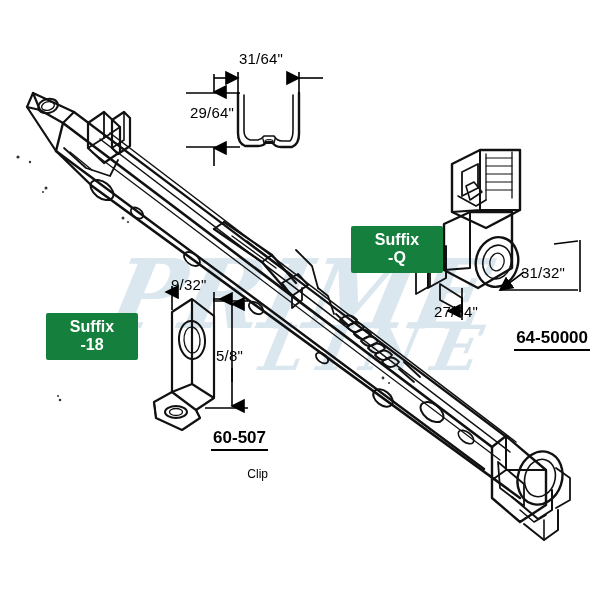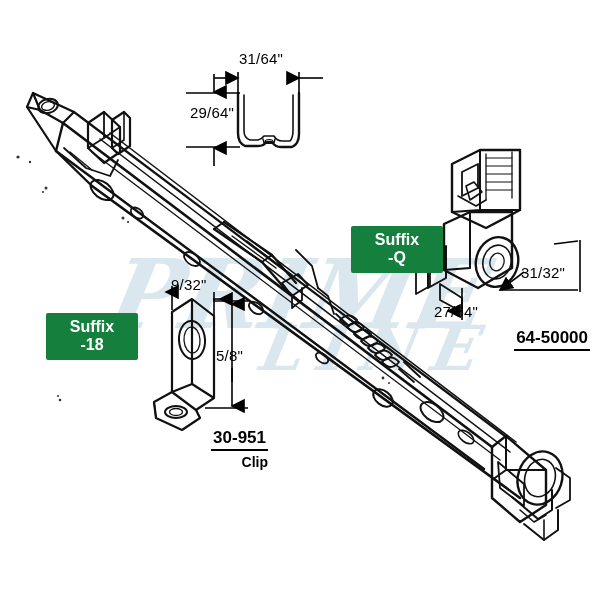--- a/index.html
+++ b/index.html
@@ -9,21 +9,21 @@
   svg.layer{position:absolute;left:0;top:0;width:600px;height:600px;}
 
   .lbl{position:absolute;color:#000;white-space:nowrap;}
   .dim{font-size:15px;font-weight:400;letter-spacing:.2px;}
   .suffix-box{position:absolute;background:#15803d;color:#fff;
        border-radius:2px;text-align:center;line-height:1.12;
        font-weight:bold;font-size:16px;padding:5px 10px 6px 10px;}
   .pn{position:absolute;text-align:right;}
   .pn .num{font-size:17px;font-weight:bold;border-bottom:2px solid #000;
        display:inline-block;padding:0 2px 1px 2px;}
-  .pn .sub{font-size:14px;display:block;margin-top:3px;font-weight:bold;}
+  .pn .sub{font-size:12px;display:block;margin-top:16px;}
   .wm{position:absolute;color:#dbe7ef;font-family:"DejaVu Serif", serif;
       font-style:italic;font-weight:bold;user-select:none;}
 </style>
 </head>
 <body>
 
 <div id="stage">
 
   <div class="wm" style="left:112px;top:238px;font-size:96px;transform:skewX(-12deg);opacity:1;">PRIME</div>
   <div class="wm" style="left:262px;top:312px;font-size:62px;transform:skewX(-12deg);opacity:1;letter-spacing:14px;">LINE</div>
@@ -231,21 +231,21 @@
     <span>Suffix</span><br>
     <span>-18</span>
   </div>
 
   <div class="suffix-box" style="left:351px;top:226px;width:72px;">
     <span>Suffix</span><br>
     <span>-Q</span>
   </div>
 
   <div class="pn" style="left:158px;top:428px;width:110px;">
-    <span class="num">30-951</span>
+    <span class="num">60-507</span>
     <span class="sub">Clip</span>
   </div>
 
   <div class="pn" style="left:460px;top:328px;width:130px;">
     <span class="num">64-50000</span>
   </div>
 
 </div>
 
 </body></html>

